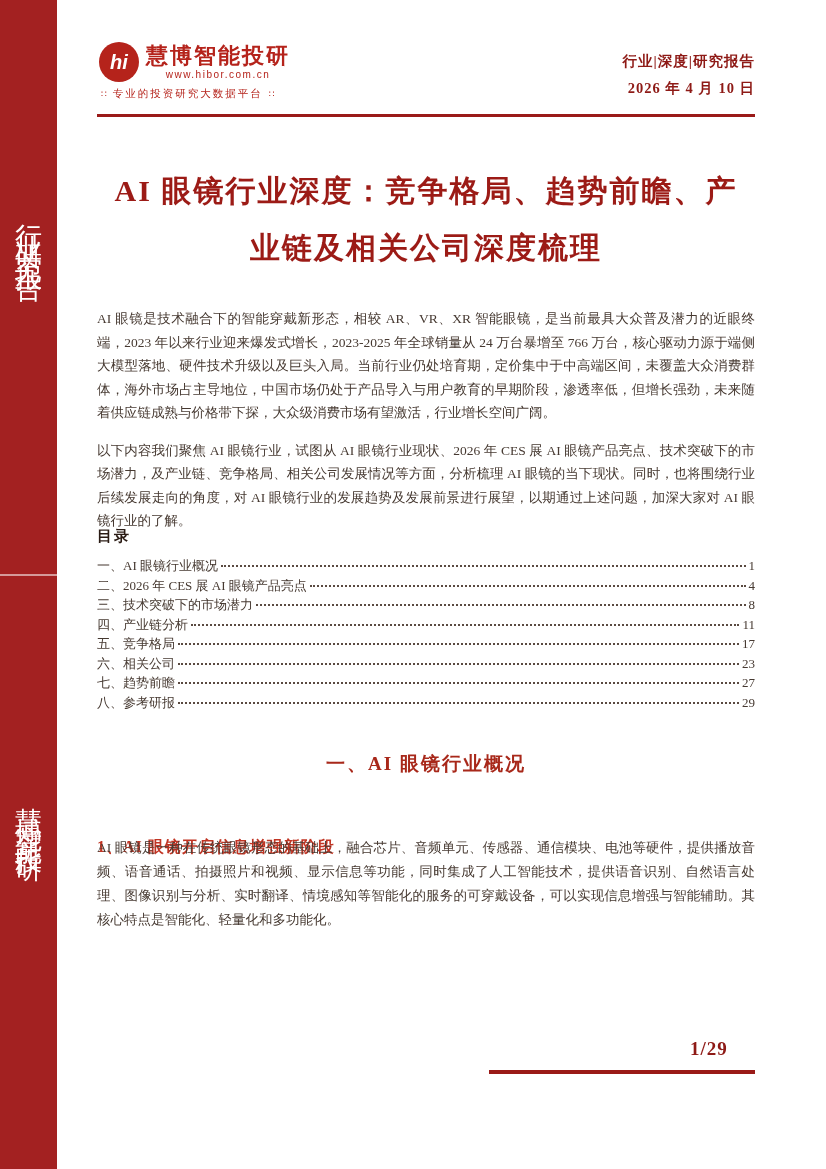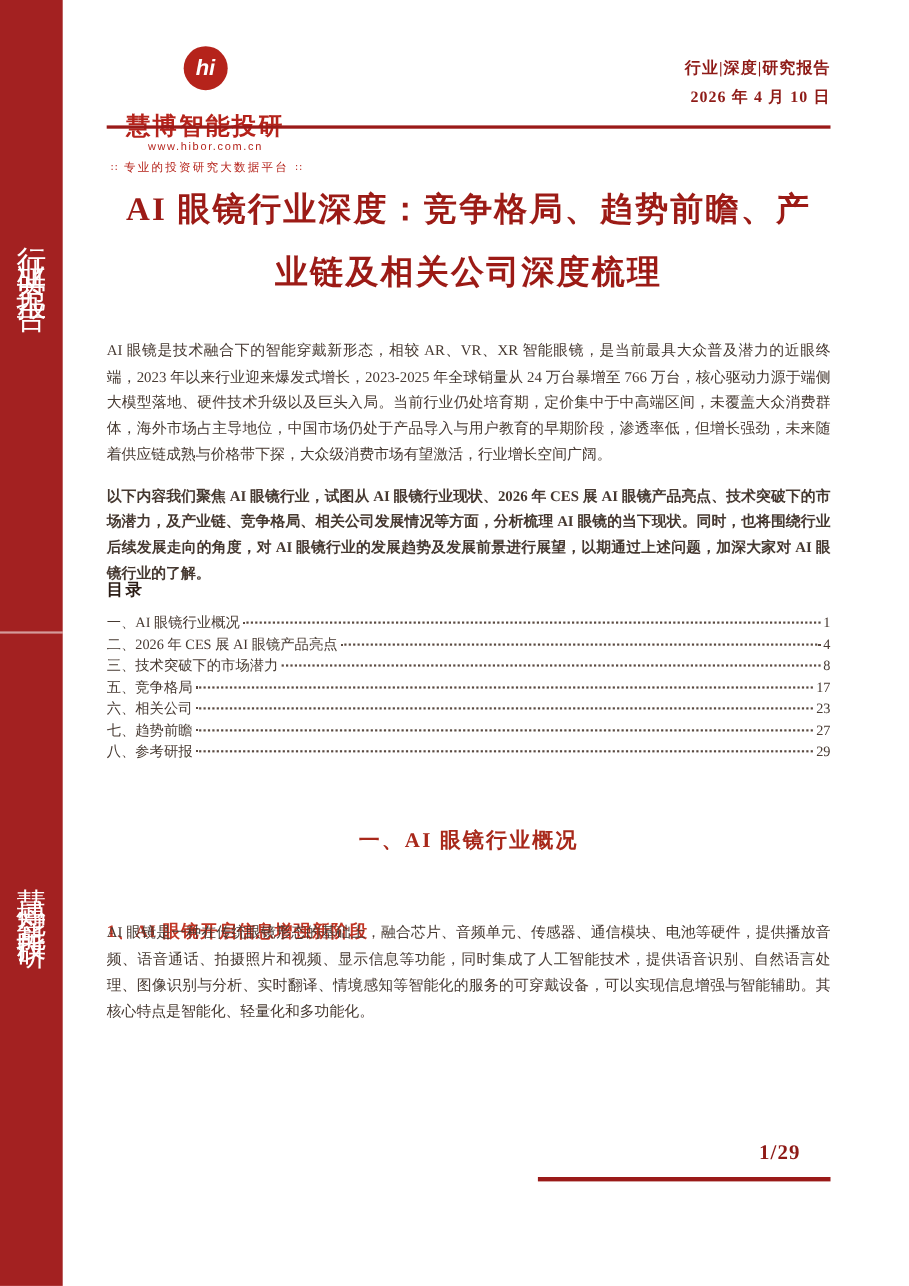--- a/index.html
+++ b/index.html
@@ -31,21 +31,21 @@
     color: #ffffff;
     font-size: 27px;
     letter-spacing: 10px;
     font-weight: 500;
   }
   .v-text.top { top: 203px; }
   .v-text.bottom { top: 786px; }
 
   
   .logo-block { position: absolute; left: 99px; top: 42px; }
-  .logo-row { display: flex; align-items: center; gap: 20px; flex-direction: column; }
+  .logo-row { display: flex; align-items: center; gap: 7px; }
   .logo-circle {
     width: 40px; height: 40px; border-radius: 50%;
     background: #B5231B; color: #fff;
     display: flex; align-items: center; justify-content: center;
     font-family: "Liberation Sans", sans-serif;
     font-style: italic; font-weight: bold; font-size: 20px;
     flex: 0 0 auto;
   }
   .brand-col { display: flex; flex-direction: column; align-items: center; }
   .brand-name {
@@ -82,21 +82,21 @@
     font-size: 30px; font-weight: bold;
     line-height: 57px; letter-spacing: 2px;
   }
 
   
   .intro { position: absolute; left: 97px; top: 307px; width: 658px; }
   .para {
     font-size: 13.5px; line-height: 23.5px;
     text-align: justify; color: #463931;
   }
-  .intro .para + .para { margin-top: 14px; font-weight: bold; }
+  .intro .para + .para { margin-top: 14px; }
 
   
   .toc-heading {
     position: absolute; left: 97px; top: 527px; width: 658px;
     text-align: left; font-size: 15px; font-weight: bold;
     color: #2A1B14; letter-spacing: 2px;
   }
   .toc { position: absolute; left: 97px; top: 556px; width: 658px; }
   .toc-row {
     display: flex; align-items: baseline;
@@ -194,20 +194,25 @@
     <span class="toc-label">二、2026 年 CES 展 AI 眼镜产品亮点</span>
     <span class="toc-leader"></span>
     <span class="toc-page">4</span>
   </div>
   <div class="toc-row">
     <span class="toc-label">三、技术突破下的市场潜力</span>
     <span class="toc-leader"></span>
     <span class="toc-page">8</span>
   </div>
   <div class="toc-row">
+    <span class="toc-label">四、产业链分析</span>
+    <span class="toc-leader"></span>
+    <span class="toc-page">11</span>
+  </div>
+  <div class="toc-row">
     <span class="toc-label">五、竞争格局</span>
     <span class="toc-leader"></span>
     <span class="toc-page">17</span>
   </div>
   <div class="toc-row">
     <span class="toc-label">六、相关公司</span>
     <span class="toc-leader"></span>
     <span class="toc-page">23</span>
   </div>
   <div class="toc-row">

